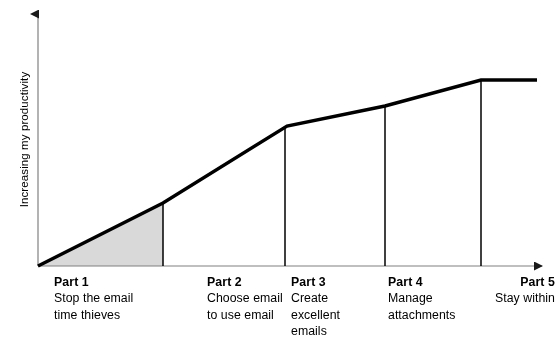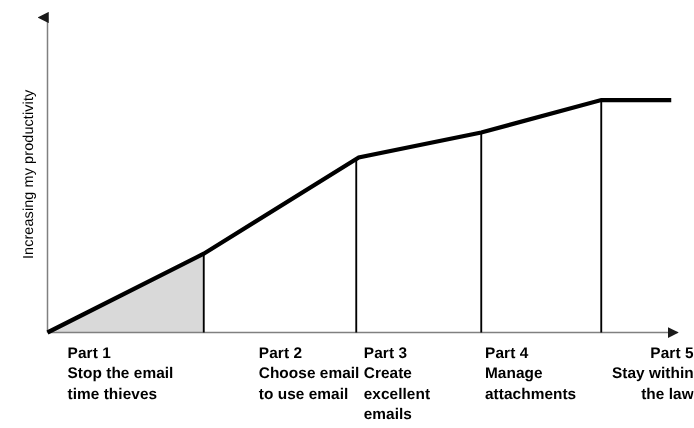--- a/index.html
+++ b/index.html
@@ -52,21 +52,21 @@
     font-size: 12.3px;
     line-height: 16.4px;
     color: #000000;
   }
   .stage-title {
     font-weight: bold;
     display: block;
     letter-spacing: 0.1px;
   }
   .stage-desc {
-    font-weight: bold;
+    font-weight: normal;
     display: block;
     letter-spacing: 0.05px;
   }
 </style>
 </head>
 <body>
 
 <div id="figure">
 
   <svg id="plot-svg" viewBox="0 0 555 342">
@@ -118,17 +118,16 @@
 
     <div class="stage-label" style="left:388px; width:97px;">
       <span class="stage-title">Part 4</span>
       <span class="stage-desc">Manage</span>
       <span class="stage-desc">attachments</span>
     </div>
 
     <div class="stage-label" style="left:486px; width:69px;text-align:right;">
       <span class="stage-title">Part 5</span>
       <span class="stage-desc">Stay within</span>
-      <span class="stage-desc">the law</span>
     </div>
 
   </div>
 </div>
 
 </body></html>

